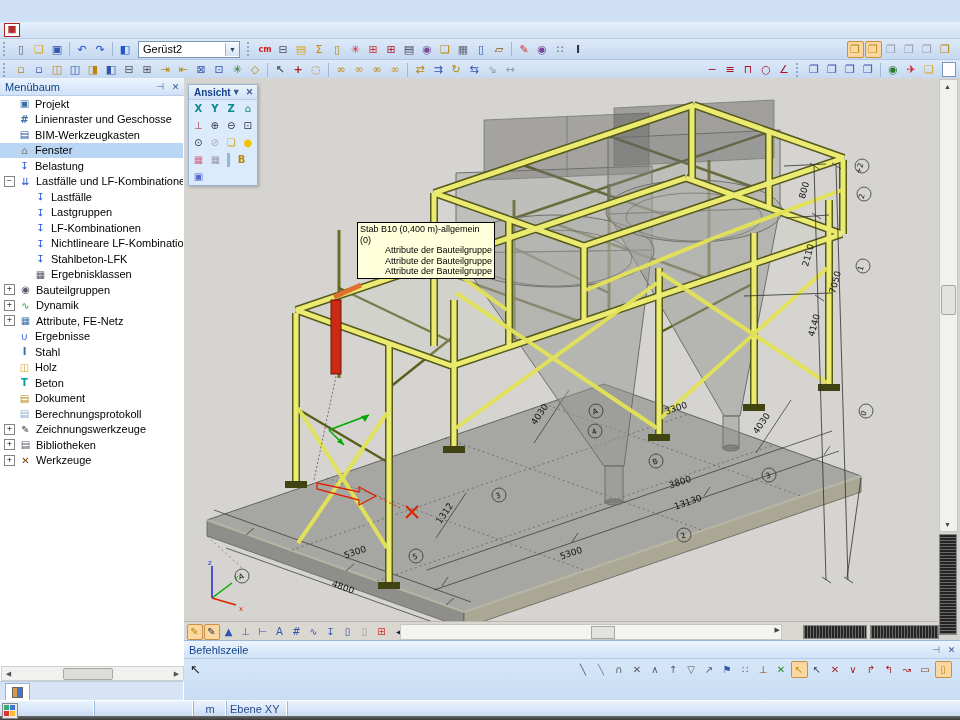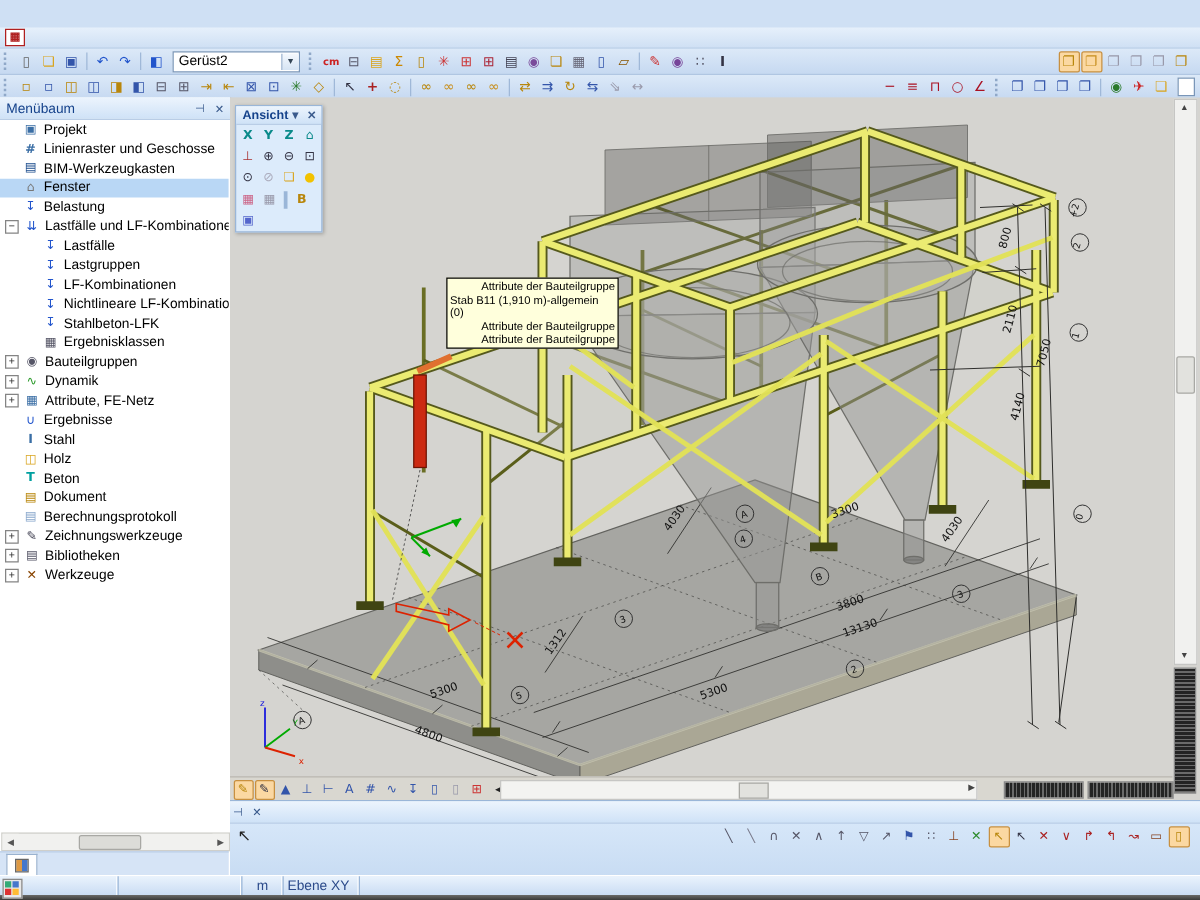--- a/index.html
+++ b/index.html
@@ -818,22 +818,22 @@
         </div>
       <div class="prow">
           <span class="pico" style="color: rgb(85, 102, 204);">
             <span>▣</span>
           </span>
         </div>
     </div>
 
     <div id="tooltip">
 
+    <div class="ttline">Stab B10 (0,400 m)-allgemein (0)</div>
         <div class="ttline ind">Attribute der Bauteilgruppe</div>
-        <div class="ttline">Stab B11 (1,910 m)-allgemein (0)</div>
         <div class="ttline ind">Attribute der Bauteilgruppe</div>
         <div class="ttline ind">Attribute der Bauteilgruppe</div>
       </div>
 
     <div id="vscroll">
       <span class="vsarr" style="top:0;">▲</span>
       <span id="vthumb"></span>
       <span class="vsarr" style="bottom:0;">▼</span>
     </div>
     <div id="vstripe"></div>
@@ -884,20 +884,21 @@
         <span id="hthumb"></span>
         <span style="position:absolute;right:1px;top:1px;font-size:7px;color:#444;">▶</span>
       </span>
       <span class="hstripe" style="left:619px;width:62px;"></span>
       <span class="hstripe" style="left:686px;width:67px;"></span>
     </div>
   </div>
 
   <div id="cmdpanel">
     <div class="phead">
+      <span class="ptitle">Befehlszeile</span>
       <span class="pbtn pin">⊤</span>
       <span class="pbtn">✕</span>
     </div>
     <div id="cmdicons">
       <span id="cmdcursor">↖</span>
       <span class="grp" style="margin-left:auto;margin-right:6px;">
           <span class="ico" style="color: rgb(85, 85, 102);">
             <span>╲</span>
           </span>
           <span class="ico" style="color: rgb(119, 119, 136);">

